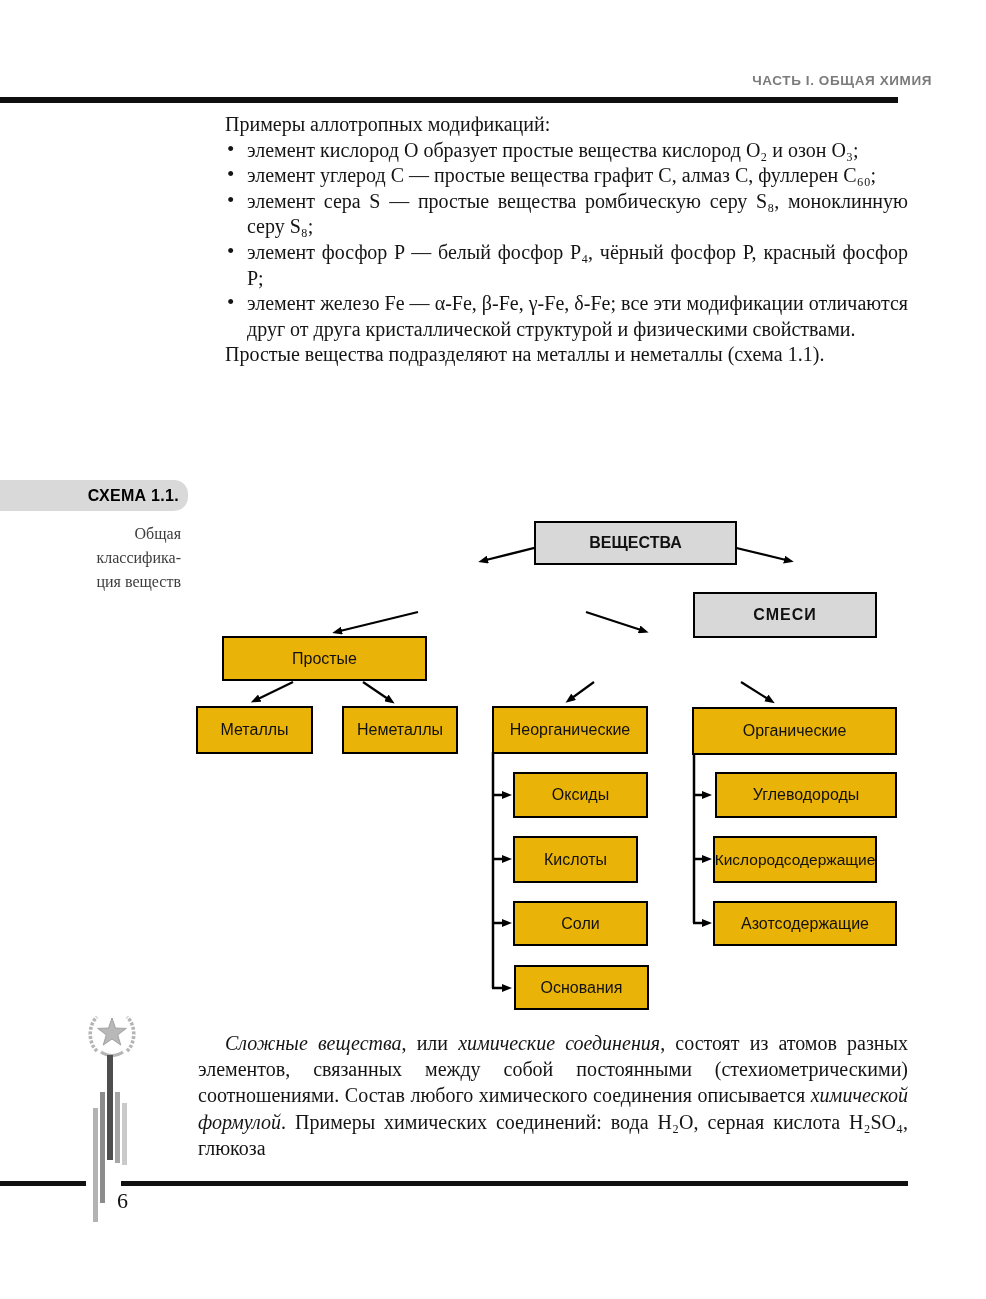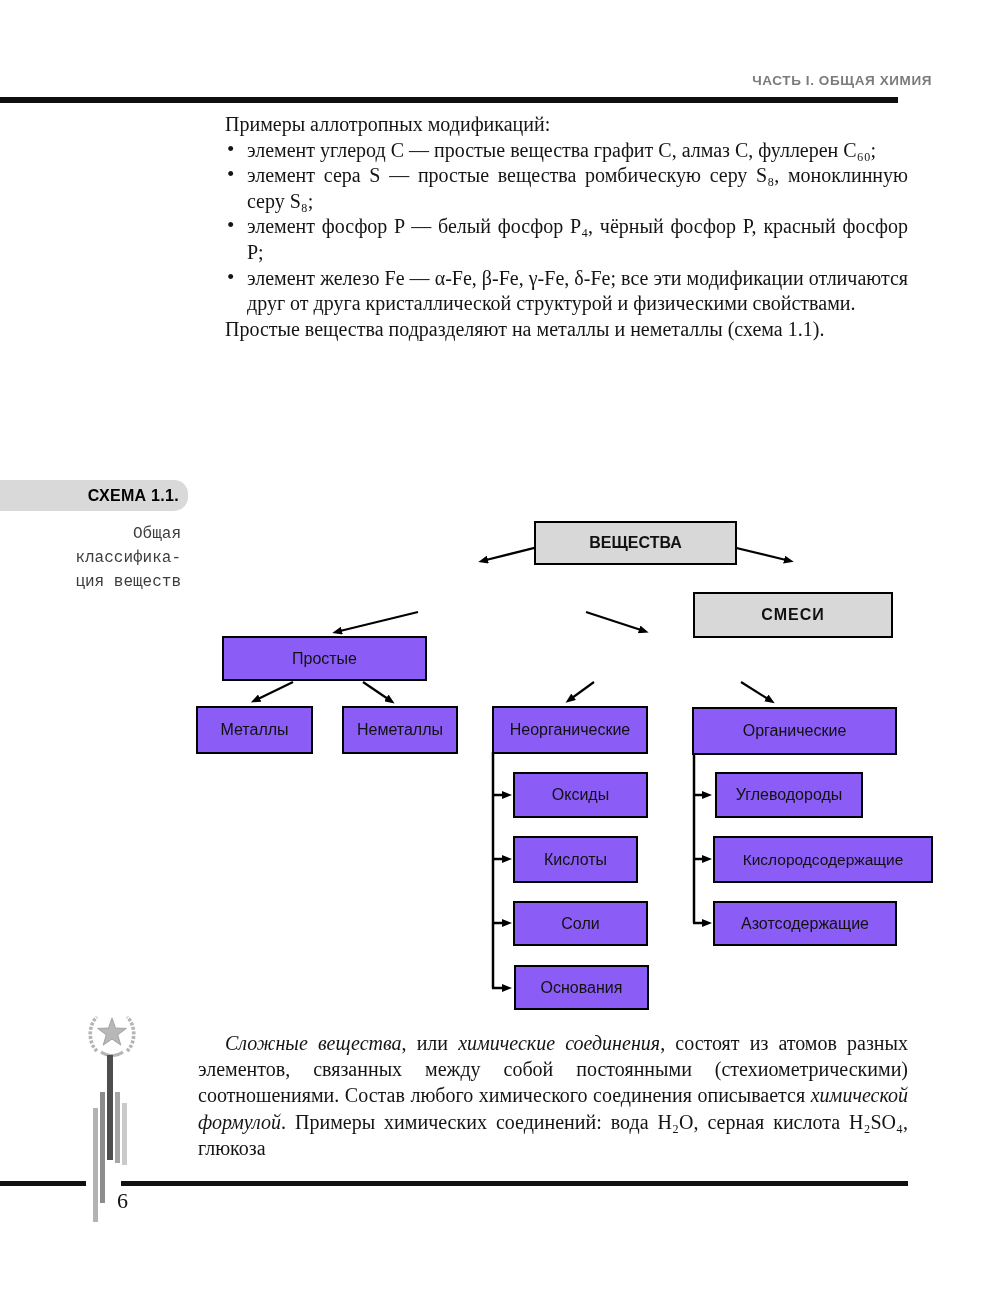--- a/index.html
+++ b/index.html
@@ -33,28 +33,28 @@
   
   .schema-badge {
     position:absolute; left:0; top:480px; width:188px; height:31px;
     background:#d9d9d9; border-radius:0 14px 14px 0;
     font-family:"Liberation Sans", sans-serif; font-weight:bold; font-size:16px;
     color:#000000; line-height:31px; text-align:right; padding-right:9px;
     box-sizing:border-box; letter-spacing:0.3px;
   }
   .schema-caption {
     position:absolute; left:0; top:522px; width:181px; text-align:right;
-    font-family:Liberation Mono, monospace; font-size:16px; line-height:24px;
+    font-family:Liberation Serif, serif; font-size:16px; line-height:24px;
     color:#3d3d3d; white-space:pre-line;
   }
 
   
   .arrows { position:absolute; left:0; top:0; width:986px; height:1299px; pointer-events:none; }
   .node {
-    position:absolute; box-sizing:border-box; border:2px solid #000; background:#8b5cf6;
+    position:absolute; box-sizing:border-box; border:2px solid #000; background:#eab308;
     display:flex; align-items:center; justify-content:center; text-align:center;
     font-family:"Liberation Sans", sans-serif; font-size:16px; color:#111;
   }
   .node.gray { background:#d8d8d8; font-weight:bold;margin-top:27px; }
   .node.sp { letter-spacing:1px; }
 
   
   .closing-text {
     position:absolute; left:198px; top:1030px; width:710px;
     font-size:20px; line-height:26.2px; text-align:justify; text-align-last:justify;
@@ -81,20 +81,21 @@
 <body>
 
 <div class="page">
 
   <div class="running-head">ЧАСТЬ I. ОБЩАЯ ХИМИЯ</div>
   <div class="top-rule"></div>
 
   <div class="body-text">
     <p class="indent">Примеры аллотропных модификаций:</p>
     <ul class="bullets">
+      <li>элемент кислород O образует простые вещества кислород O₂ и озон O₃;</li>
       <li>элемент углерод C — простые вещества графит C, алмаз C, фуллерен C₆₀;</li>
       <li>элемент сера S — простые вещества ромбическую серу S₈, моноклинную серу S₈;</li>
       <li>элемент фосфор P — белый фосфор P₄, чёрный фосфор P, красный фосфор P;</li>
       <li>элемент железо Fe — α-Fe, β-Fe, γ-Fe, δ-Fe; все эти модификации отличаются друг от друга кристаллической структурой и физическими свойствами.</li>
     </ul>
     <p class="indent">Простые вещества подразделяют на металлы и неметаллы (схема 1.1).</p>
   </div>
 
   <div class="schema-badge">СХЕМА 1.1.</div>
   <div class="schema-caption">Общая
@@ -124,32 +125,32 @@
       <line x1="492" y1="923" x2="504" y2="923" marker-end="url(#ah)"></line>
       <line x1="492" y1="988" x2="504" y2="988" marker-end="url(#ah)"></line>
       <line x1="694" y1="753" x2="694" y2="923"></line>
       <line x1="693" y1="795" x2="704" y2="795" marker-end="url(#ah)"></line>
       <line x1="693" y1="859" x2="704" y2="859" marker-end="url(#ah)"></line>
       <line x1="693" y1="923" x2="704" y2="923" marker-end="url(#ah)"></line>
     </g>
   </svg>
 
   <div class="node gray" style="left:534px; top:494px; width:203px; height:44px;">ВЕЩЕСТВА</div>
-  <div class="node gray sp" style="left:693px; top:565px; width:200px; height:46px;">СМЕСИ</div>
+  <div class="node gray sp" style="left:693px; top:565px; width:184px; height:46px;">СМЕСИ</div>
   <div class="node" style="left:222px; top:636px; width:205px; height:45px;">Простые</div>
   <div class="node" style="left:196px; top:706px; width:117px; height:48px;">Металлы</div>
   <div class="node" style="left:342px; top:706px; width:116px; height:48px;">Неметаллы</div>
   <div class="node" style="left:492px; top:706px; width:156px; height:48px;">Неорганические</div>
   <div class="node" style="left:692px; top:707px; width:205px; height:48px;">Органические</div>
   <div class="node" style="left:513px; top:772px; width:135px; height:46px;">Оксиды</div>
   <div class="node" style="left:513px; top:836px; width:125px; height:47px;">Кислоты</div>
   <div class="node" style="left:513px; top:901px; width:135px; height:45px;">Соли</div>
   <div class="node" style="left:514px; top:965px; width:135px; height:45px;">Основания</div>
-  <div class="node" style="left:715px; top:772px; width:148px; height:46px;">Углеводороды</div>
-  <div class="node" style="left:713px; top:836px; width:220px; height:47px; font-size:15.5px;">Кислородсодержащие</div>
+  <div class="node" style="left:715px; top:772px; width:182px; height:46px;">Углеводороды</div>
+  <div class="node" style="left:713px; top:836px; width:164px; height:47px; font-size:15.5px;">Кислородсодержащие</div>
   <div class="node" style="left:713px; top:901px; width:184px; height:45px;">Азотсодержащие</div>
 
   <div class="closing-text"><span class="it">Сложные вещества</span><span>, или </span><span class="it">химические соединения</span><span>, состоят из атомов разных элементов, связанных между собой постоянными (стехиометрическими) соотношениями. Состав любого химического соединения описывается </span><span class="it">химической формулой</span><span>. Примеры химических соединений: вода H₂O, серная кислота H₂SO₄, глюкоза</span></div>
 
   <svg class="emblem" width="54" height="47" viewBox="0 0 54 47" xmlns="http://www.w3.org/2000/svg">
     <path d="M12,40 C3,32 3,14 12,6" fill="none" stroke="#b5b5b5" stroke-width="3.6" stroke-dasharray="3 1.6"></path>
     <path d="M42,40 C51,32 51,14 42,6" fill="none" stroke="#b5b5b5" stroke-width="3.6" stroke-dasharray="3 1.6"></path>
     <path d="M16,41 C22,45.5 32,45.5 38,41" fill="none" stroke="#b5b5b5" stroke-width="3"></path>
     <polygon points="27,7 30.5,17.1 41.3,17.4 32.7,23.9 35.8,34.1 27,28 18.2,34.1 21.3,23.9 12.7,17.4 23.5,17.1" fill="#b8b8b8" stroke="#a2a2a2" stroke-width="1"></polygon>
   </svg>

